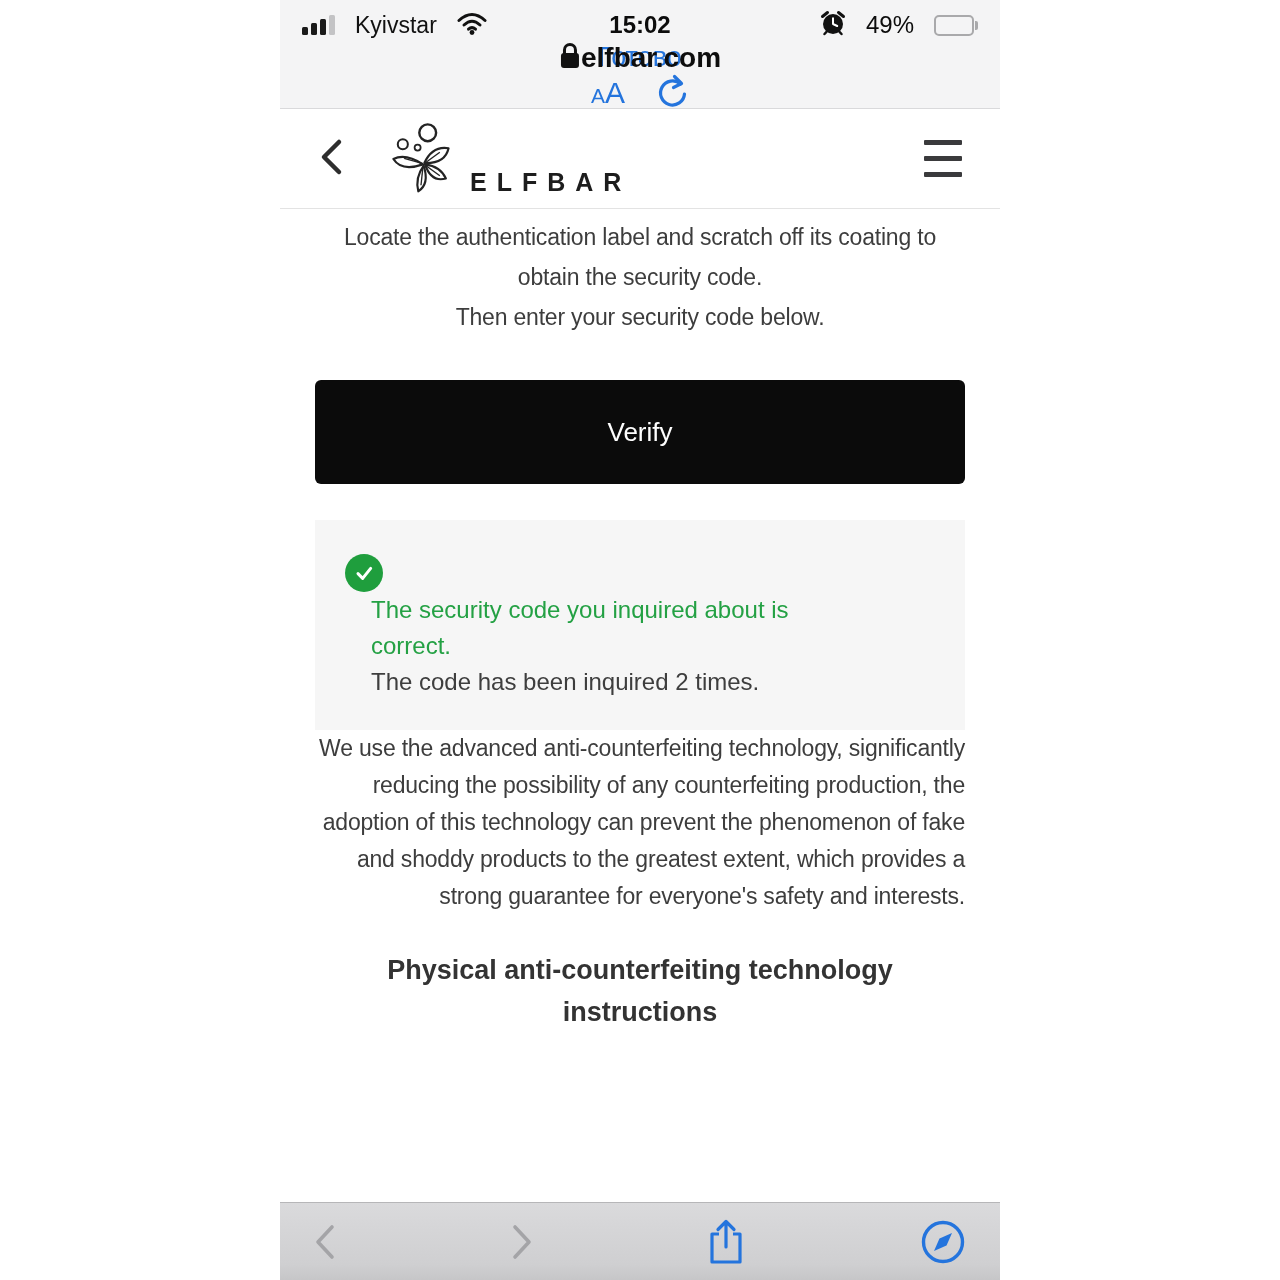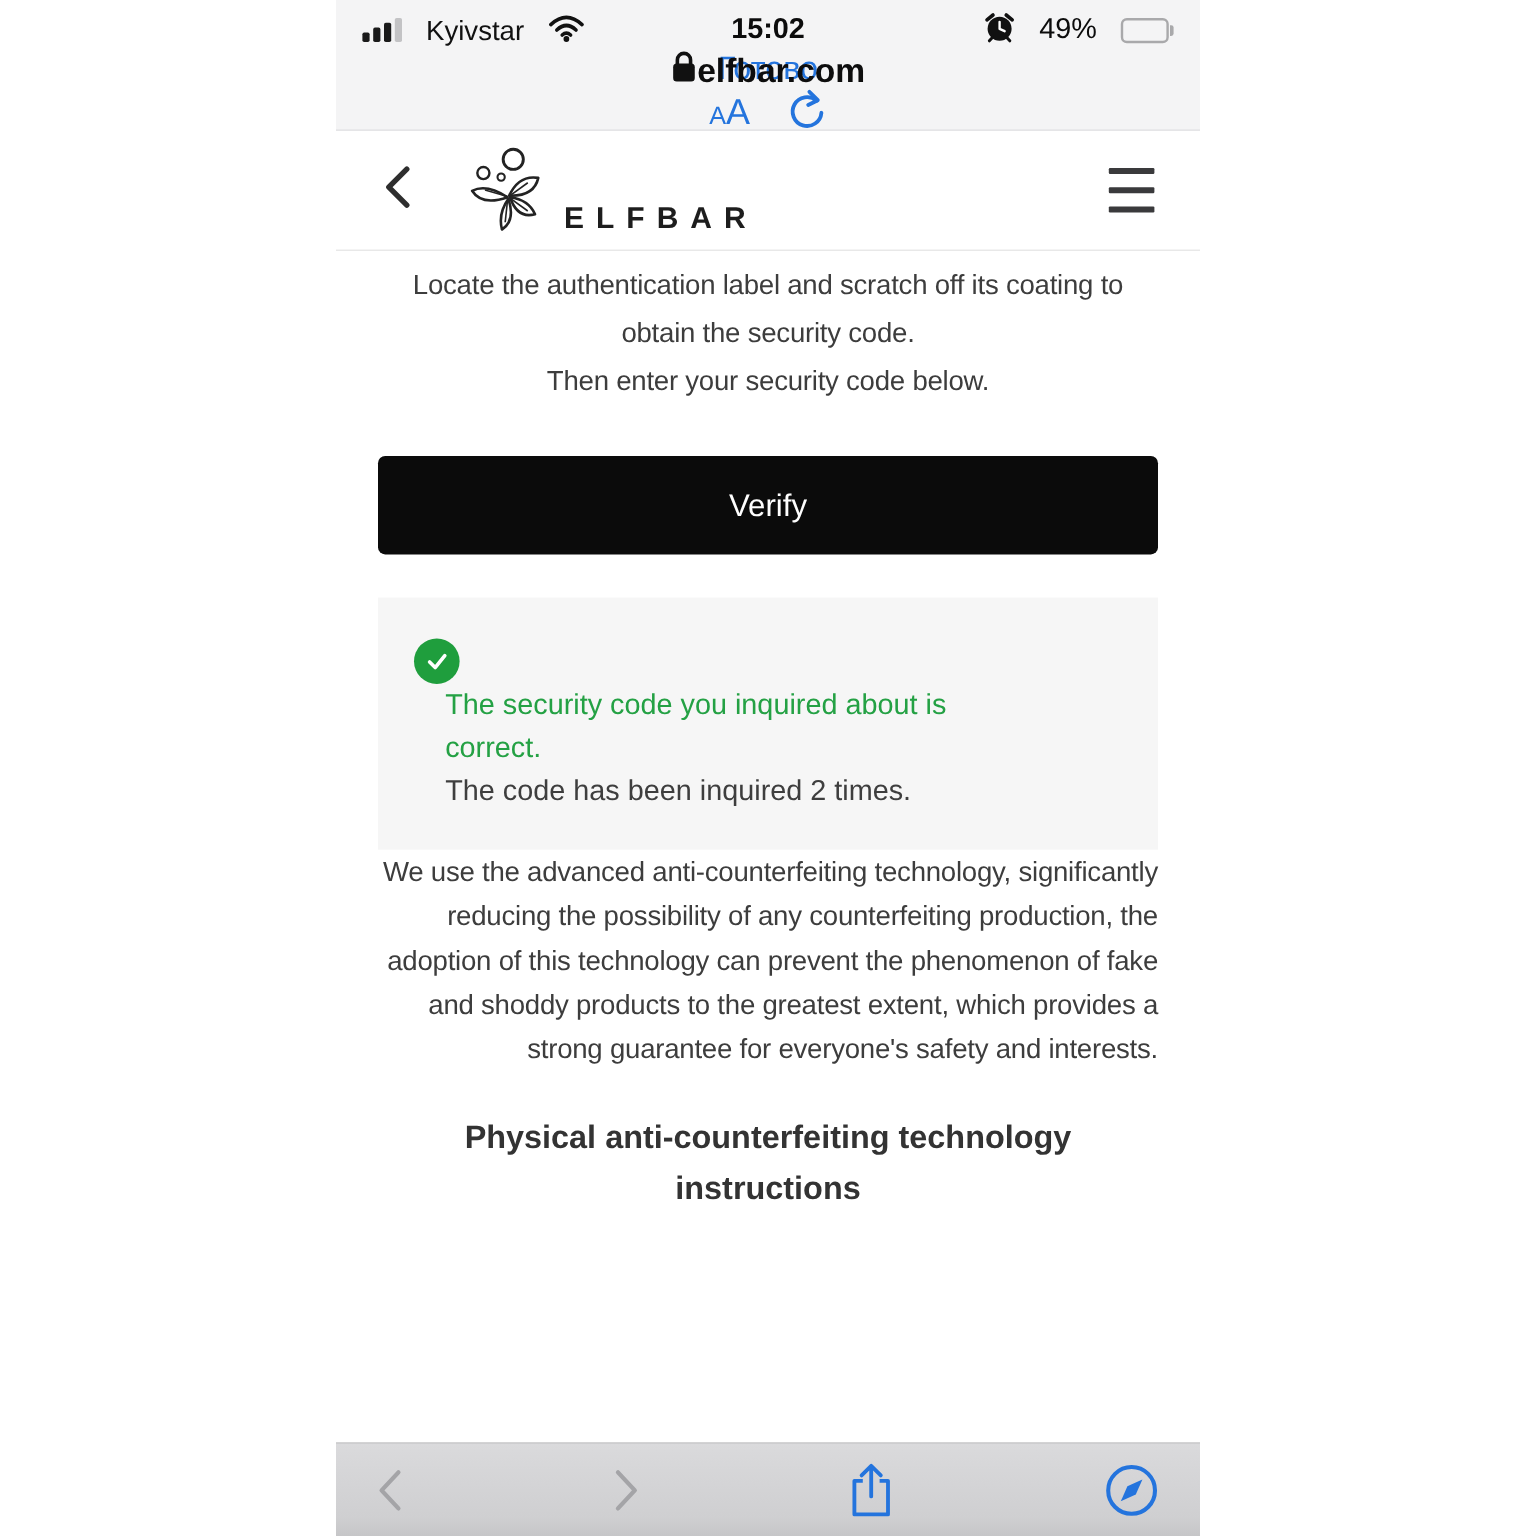--- a/index.html
+++ b/index.html
@@ -39,21 +39,21 @@
 
   
   .main { padding:0 35px; }
   .instructions { margin-top:8px; text-align:center; font-size:23px; line-height:40px; letter-spacing:-0.2px; color:#3d3d3d; }
 
   .code-field { position:relative; margin-top:52px; border:2px solid #cbcbcb; border-radius:4px; background:#fff; padding:12px 72px 13px 28px; }
   .code-label { font-size:21px; line-height:26px; color:#9c9c9c; }
   .code-input { display:block; width:100%; border:none; outline:none; background:transparent; font-family:inherit; font-size:26px; line-height:34px; color:#1c1c1c; }
   .clear-btn { position:absolute; right:24px; top:50%; transform:translateY(-50%); width:27px; height:27px; border-radius:50%; background:#c9c9cb; color:#fff; font-size:14px; display:flex; align-items:center; justify-content:center; }
 
-  .verify-btn { margin-top:43px; width:100%; height:82px; background:#0b0b0b; border:none; border-radius:6px; color:#fefefe; font-family:inherit; font-size:26px; display:flex; align-items:center; justify-content:center; }
+  .verify-btn { margin-top:43px; width:100%; height:104px; background:#0b0b0b; border:none; border-radius:6px; color:#fefefe; font-family:inherit; font-size:26px; display:flex; align-items:center; justify-content:center; }
 
   .result-box { margin-top:36px; background:#f6f6f6; padding:32px 30px 30px 30px; display:flex; align-items:flex-start;flex-direction:column; }
   .check-circle { flex:0 0 38px; width:38px; height:38px; border-radius:50%; background:#1f9e3d; display:flex; align-items:center; justify-content:center; margin-top:2px; }
   .result-text { margin-left:26px; font-size:24px; line-height:36px; }
   .result-success { color:#24a144; max-width:480px; }
   .result-count { color:#3e3e3e; }
 
   .description { font-size:23px; line-height:37px; letter-spacing:-0.2px; color:#3d3d3d; text-align:right; }
 
   .section-heading { margin:34px auto 0 auto; max-width:560px; text-align:center; font-size:27px; font-weight:bold; line-height:42px; color:#333; }

